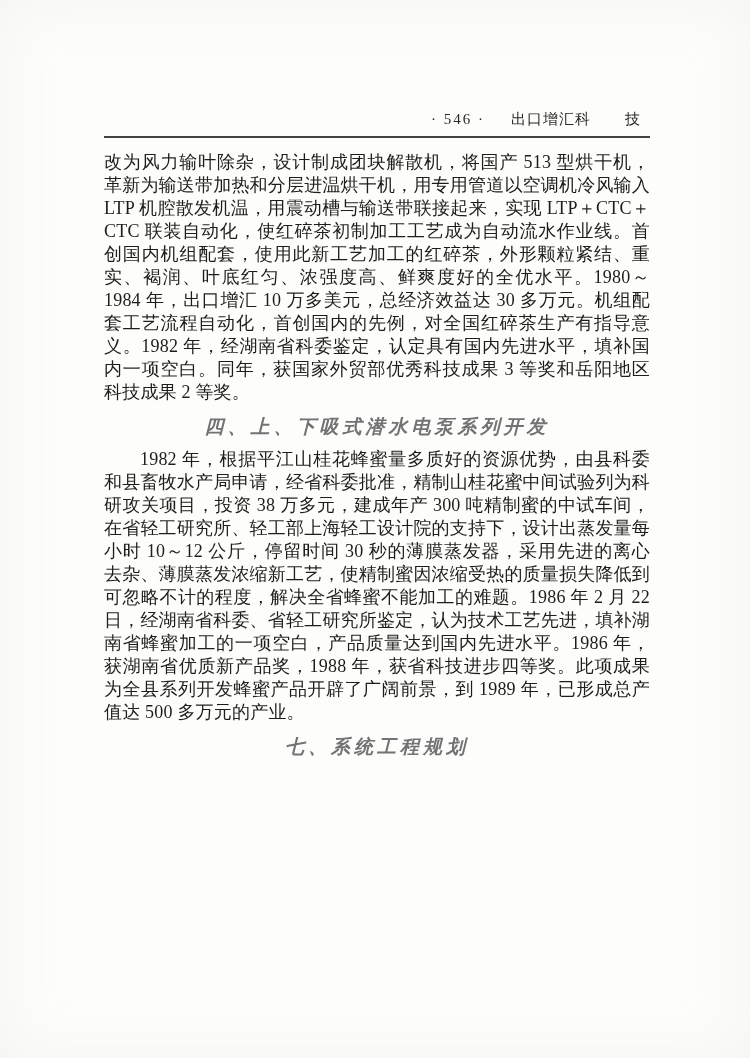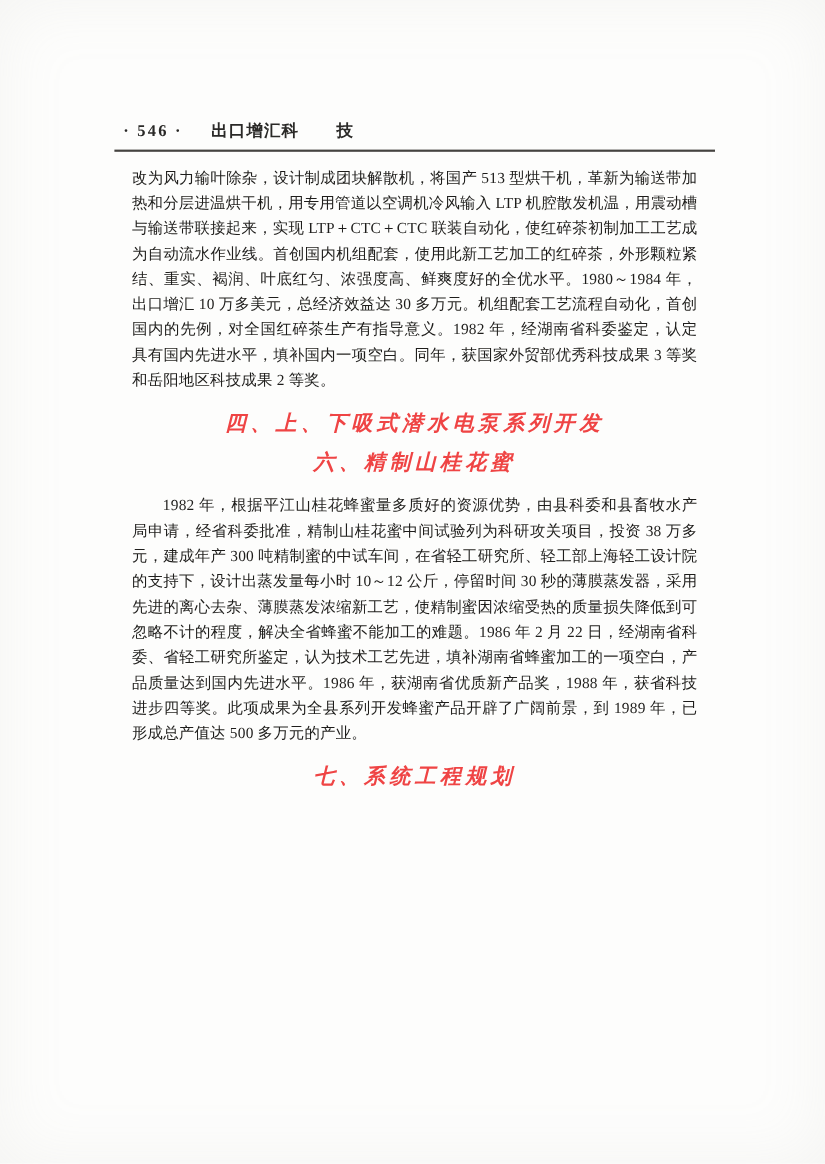--- a/index.html
+++ b/index.html
@@ -20,61 +20,62 @@
   .content {
     position: absolute;
     left: 104px;
     top: 110px;
     width: 546px;
   }
   .running-header {
     display: flex;
     align-items: baseline;
     font-size: 15px;
-    font-weight: bold;
+    font-weight: normal;
     letter-spacing: 1px;
     padding-left: 8px;
     color: #2a2927;
+    justify-content: flex-end;
   }
   .running-header .page-no {
     margin-right: 26px;
     letter-spacing: 2px;
   }
   .running-header .subject {
     letter-spacing: 10px;
   }
   .header-rule {
     border: none;
     border-top: 2px solid #454340;
     margin: 7px 0 0 0;
   }
   .body-text {
-    margin: 16px;
-    font-size: 14px;
+    margin: 0;
+    font-size: 18px;
     line-height: 23px;
     text-align: justify;
     text-justify: inter-character;
     letter-spacing: 0.2px;
   }
   p.lead {
     margin-top: 13px;
     text-indent: 0;
   }
   p.indented {
     text-indent: 2em;
   }
   h2.section-heading {
     margin: 11px 0 9px 0;
     font-size: 19px;
     line-height: 24px;
     font-weight: 700;
     font-style: italic;
     text-align: center;
     letter-spacing: 4px;
-    color: #ef4444;
+    color: #737373;
   }
 </style>
 </head>
 <body>
 
 <div class="page">
   <div class="content">
 
     <div class="running-header">
       <span class="page-no">· 546 ·</span>
@@ -82,19 +83,18 @@
       <span class="subject">科　技</span>
     </div>
 
     <hr class="header-rule">
 
     <p class="body-text lead">改为风力输叶除杂，设计制成团块解散机，将国产 513 型烘干机，革新为输送带加热和分层进温烘干机，用专用管道以空调机冷风输入 LTP 机腔散发机温，用震动槽与输送带联接起来，实现 LTP＋CTC＋CTC 联装自动化，使红碎茶初制加工工艺成为自动流水作业线。首创国内机组配套，使用此新工艺加工的红碎茶，外形颗粒紧结、重实、褐润、叶底红匀、浓强度高、鲜爽度好的全优水平。1980～1984 年，出口增汇 10 万多美元，总经济效益达 30 多万元。机组配套工艺流程自动化，首创国内的先例，对全国红碎茶生产有指导意义。1982 年，经湖南省科委鉴定，认定具有国内先进水平，填补国内一项空白。同年，获国家外贸部优秀科技成果 3 等奖和岳阳地区科技成果 2 等奖。</p>
 
     <h2 class="section-heading">四、上、下吸式潜水电泵系列开发</h2>
 
 
-    <h2 class="section-heading">六、精制山桂花蜜</h2>
     <p class="body-text indented">1982 年，根据平江山桂花蜂蜜量多质好的资源优势，由县科委和县畜牧水产局申请，经省科委批准，精制山桂花蜜中间试验列为科研攻关项目，投资 38 万多元，建成年产 300 吨精制蜜的中试车间，在省轻工研究所、轻工部上海轻工设计院的支持下，设计出蒸发量每小时 10～12 公斤，停留时间 30 秒的薄膜蒸发器，采用先进的离心去杂、薄膜蒸发浓缩新工艺，使精制蜜因浓缩受热的质量损失降低到可忽略不计的程度，解决全省蜂蜜不能加工的难题。1986 年 2 月 22 日，经湖南省科委、省轻工研究所鉴定，认为技术工艺先进，填补湖南省蜂蜜加工的一项空白，产品质量达到国内先进水平。1986 年，获湖南省优质新产品奖，1988 年，获省科技进步四等奖。此项成果为全县系列开发蜂蜜产品开辟了广阔前景，到 1989 年，已形成总产值达 500 多万元的产业。</p>
 
     <h2 class="section-heading">七、系统工程规划</h2>
 
   </div>
 </div>
 
 </body></html>

